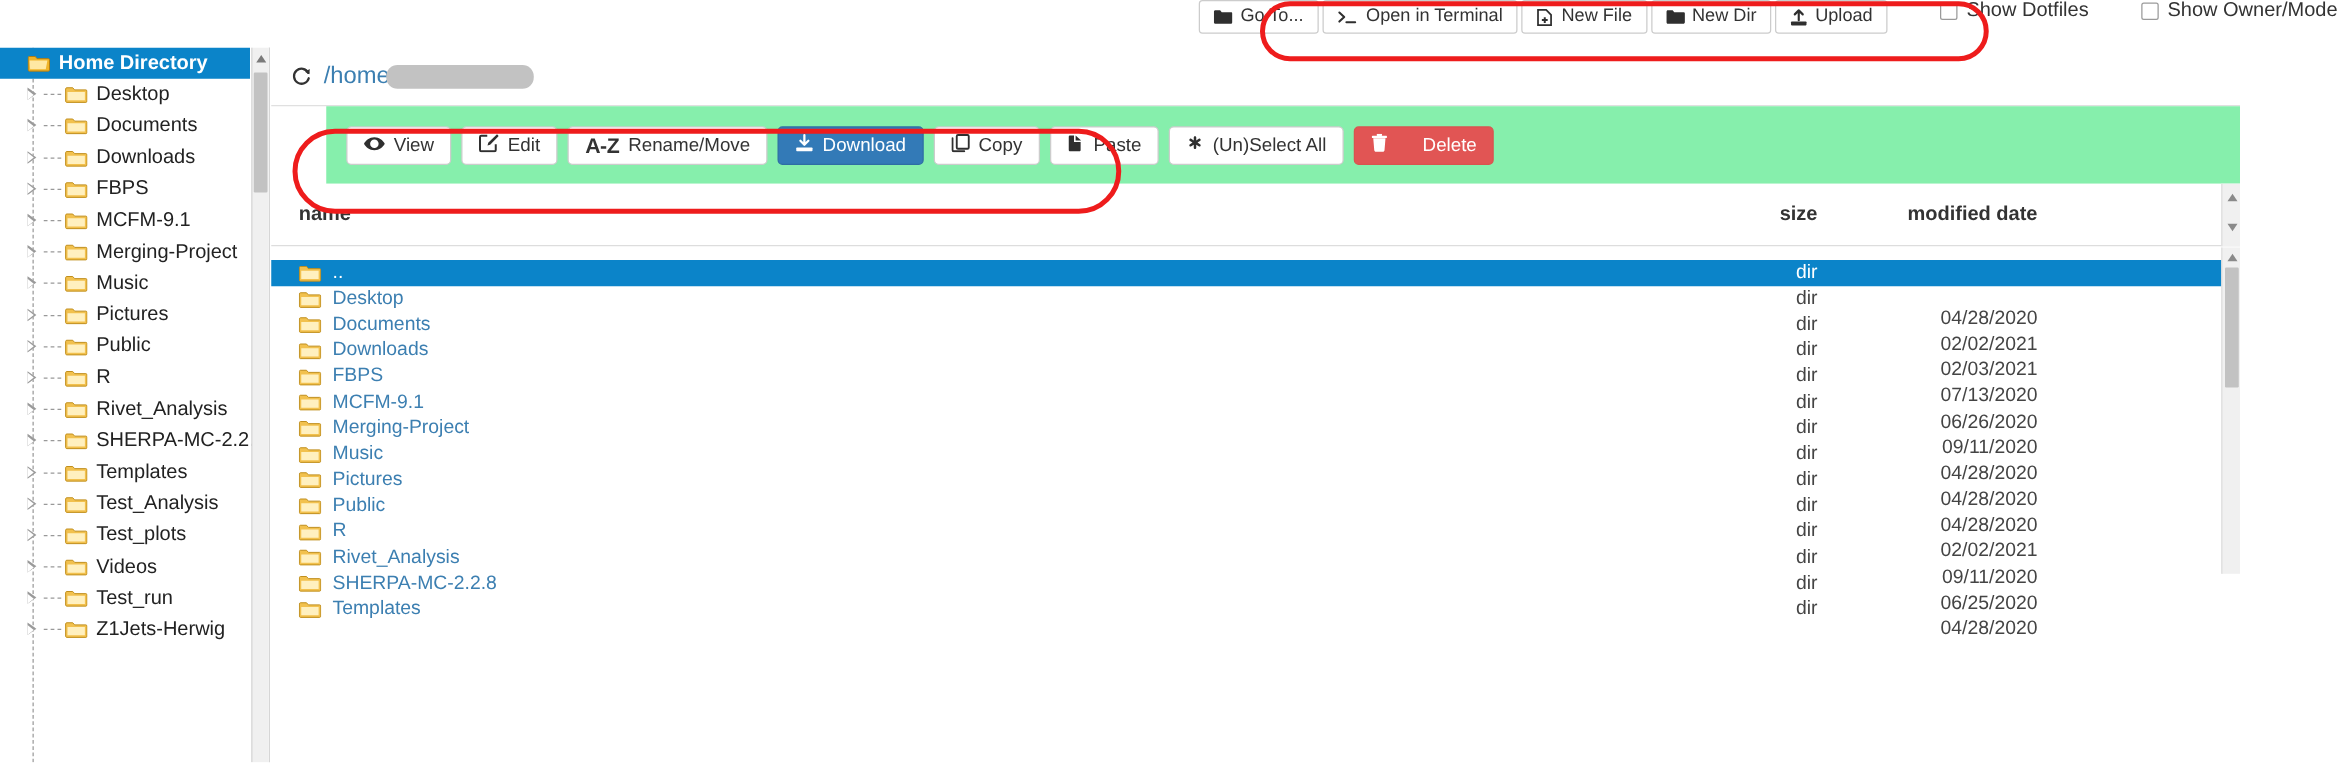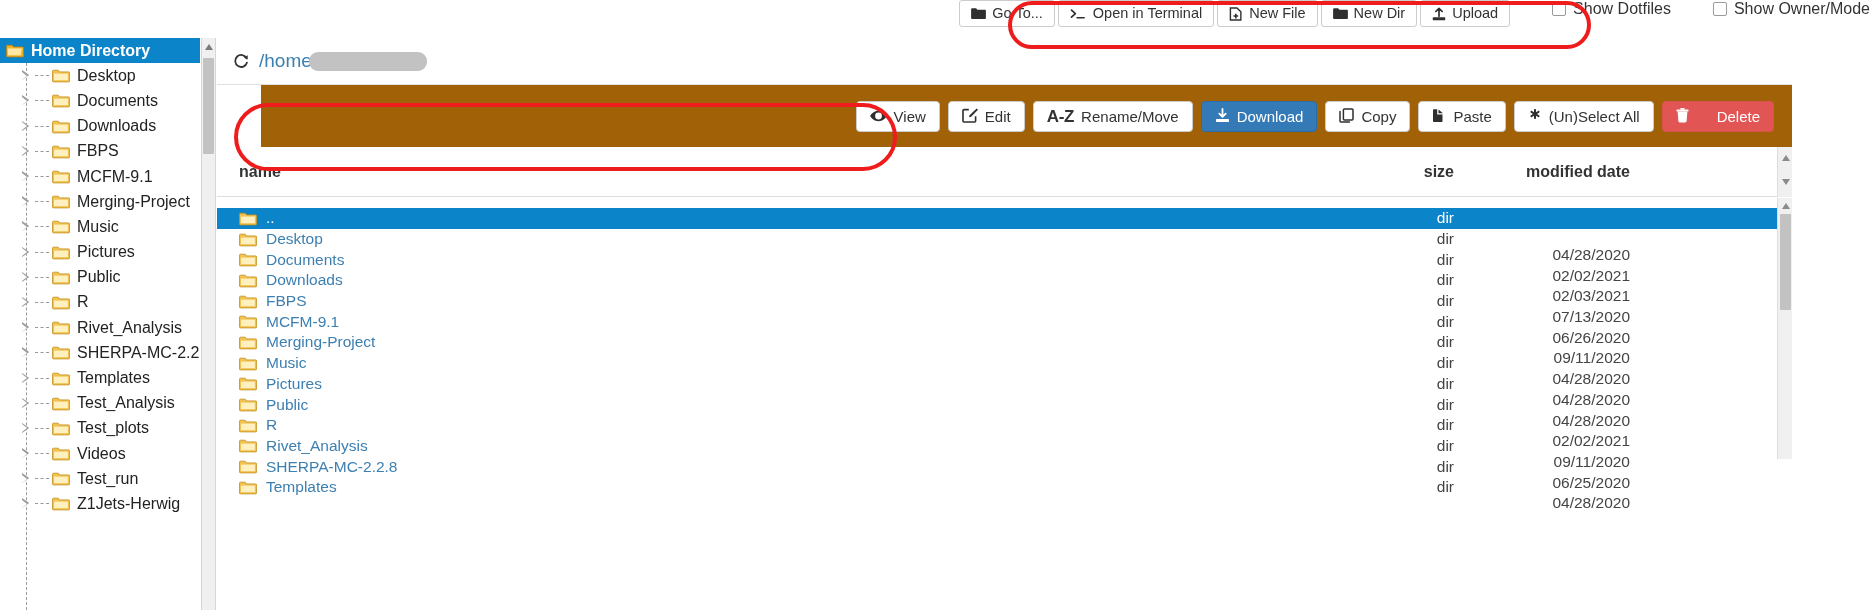--- a/index.html
+++ b/index.html
@@ -48,21 +48,21 @@
     overflow: hidden;
   }
   .tree { padding: 0; margin: 0; list-style: none; position: relative; }
   .tree-node {
     display: flex; align-items: center; height: 25.2px;
     font-size: 16px; white-space: nowrap; position: relative;
     cursor: pointer;
   }
   .tree-node.root {
     background: #0b84c9; color: #ffffff; font-weight: bold;
-    padding-left: 6px; width: 200px;
+    padding-left: 22px; width: 200px;
   }
   .tree-node.child { padding-left: 22px; color: #222222; }
   .arrow {
     width: 9px; height: 9px; margin-right: 4px; flex: 0 0 auto;
     display: inline-block; position: relative;
   }
   .arrow::before {
     content: ""; position: absolute; left: 1px; top: 0;
     border-left: 6px solid transparent; border-top: 4.5px solid transparent;
     border-bottom: 4.5px solid transparent;
@@ -128,22 +128,22 @@
   .refresh-ic { margin-right: 9px; display: inline-flex; }
   .path-text { font-size: 19px; color: #3c7fb1; }
   .redact {
     display: inline-block; width: 118px; height: 19px;
     background: #c2c2c2; border-radius: 9px; vertical-align: -3px;
     margin-left: -3px;
   }
 
   .actionbar {
     height: 62px; display: flex; align-items: center;
-    padding: 0 18px 0 16px; justify-content: flex-end;
-    background: #a16207;
+    padding: 0 18px 0 16px; justify-content: flex-start;
+    background: #86efac;
     margin-left: 44px;
   }
   .actionbar .left { display: flex; align-items: center; }
   .abtn {
     display: inline-flex; align-items: center; gap: 7px;
     height: 31px; padding: 0 13px;
     border: 1px solid #cccccc; background: #ffffff; color: #333333;
     font-size: 15px; line-height: 1; border-radius: 4px;
     margin-right: 8px; white-space: nowrap; cursor: pointer;
   }

